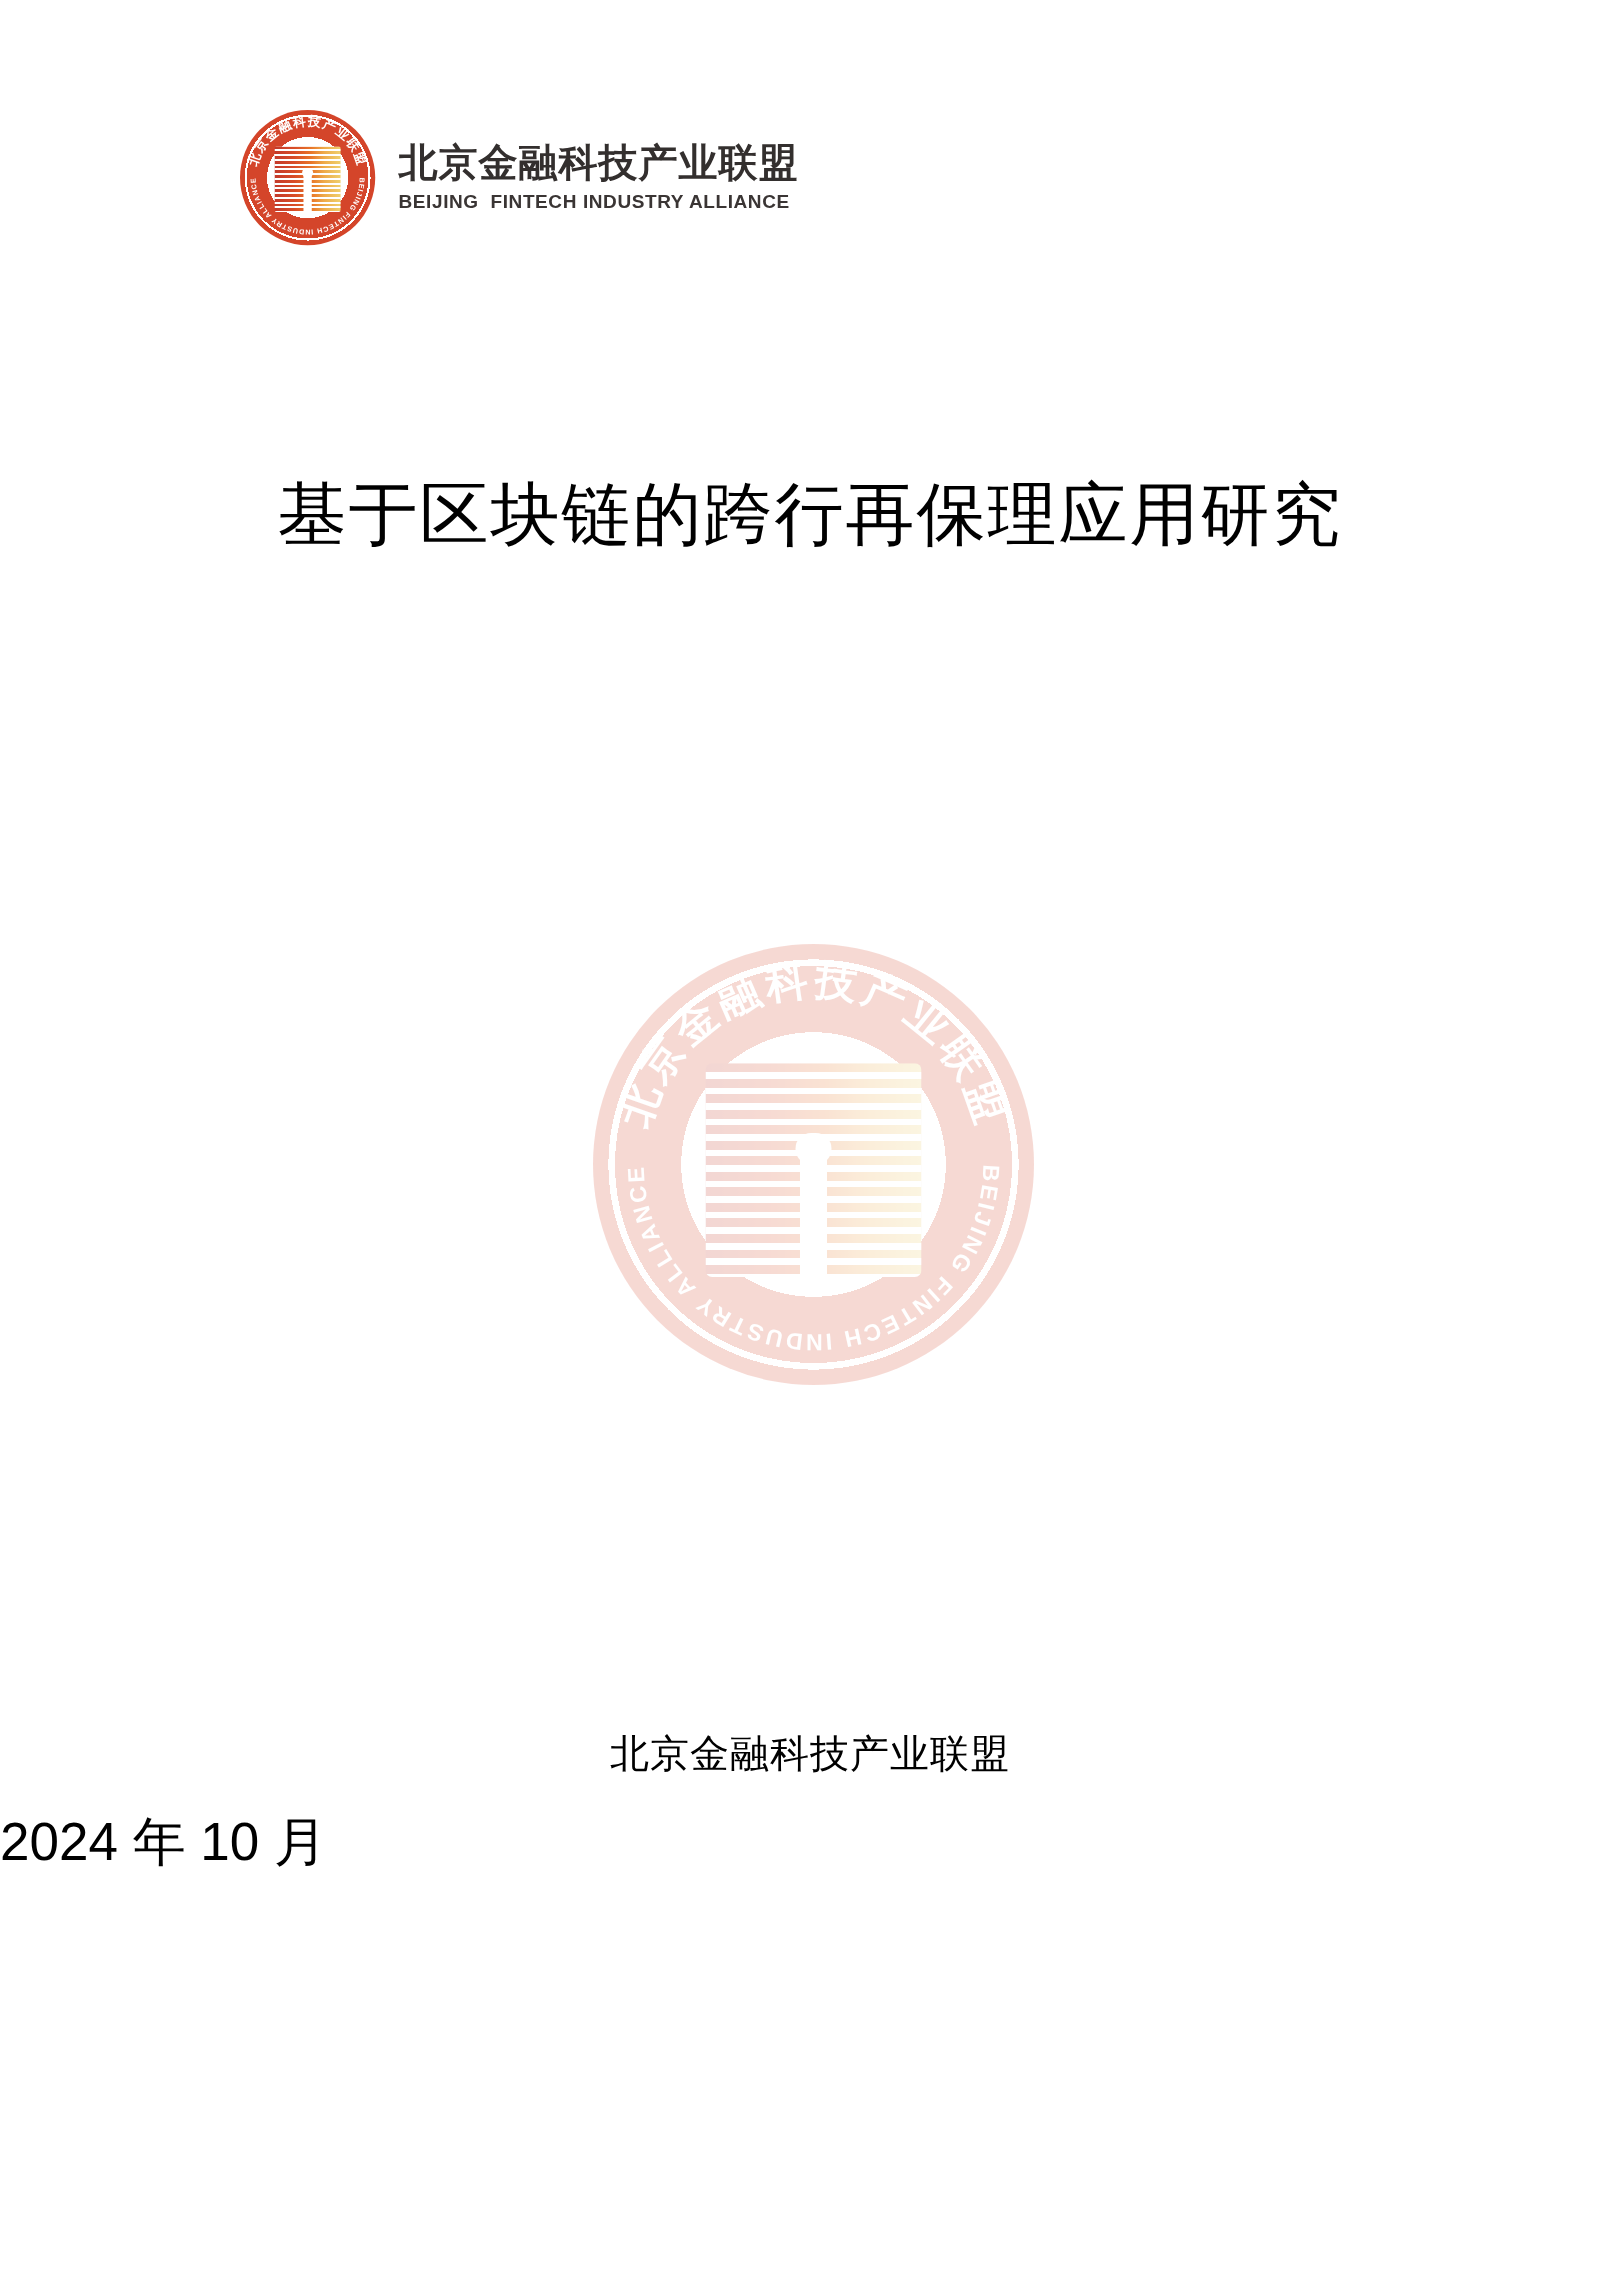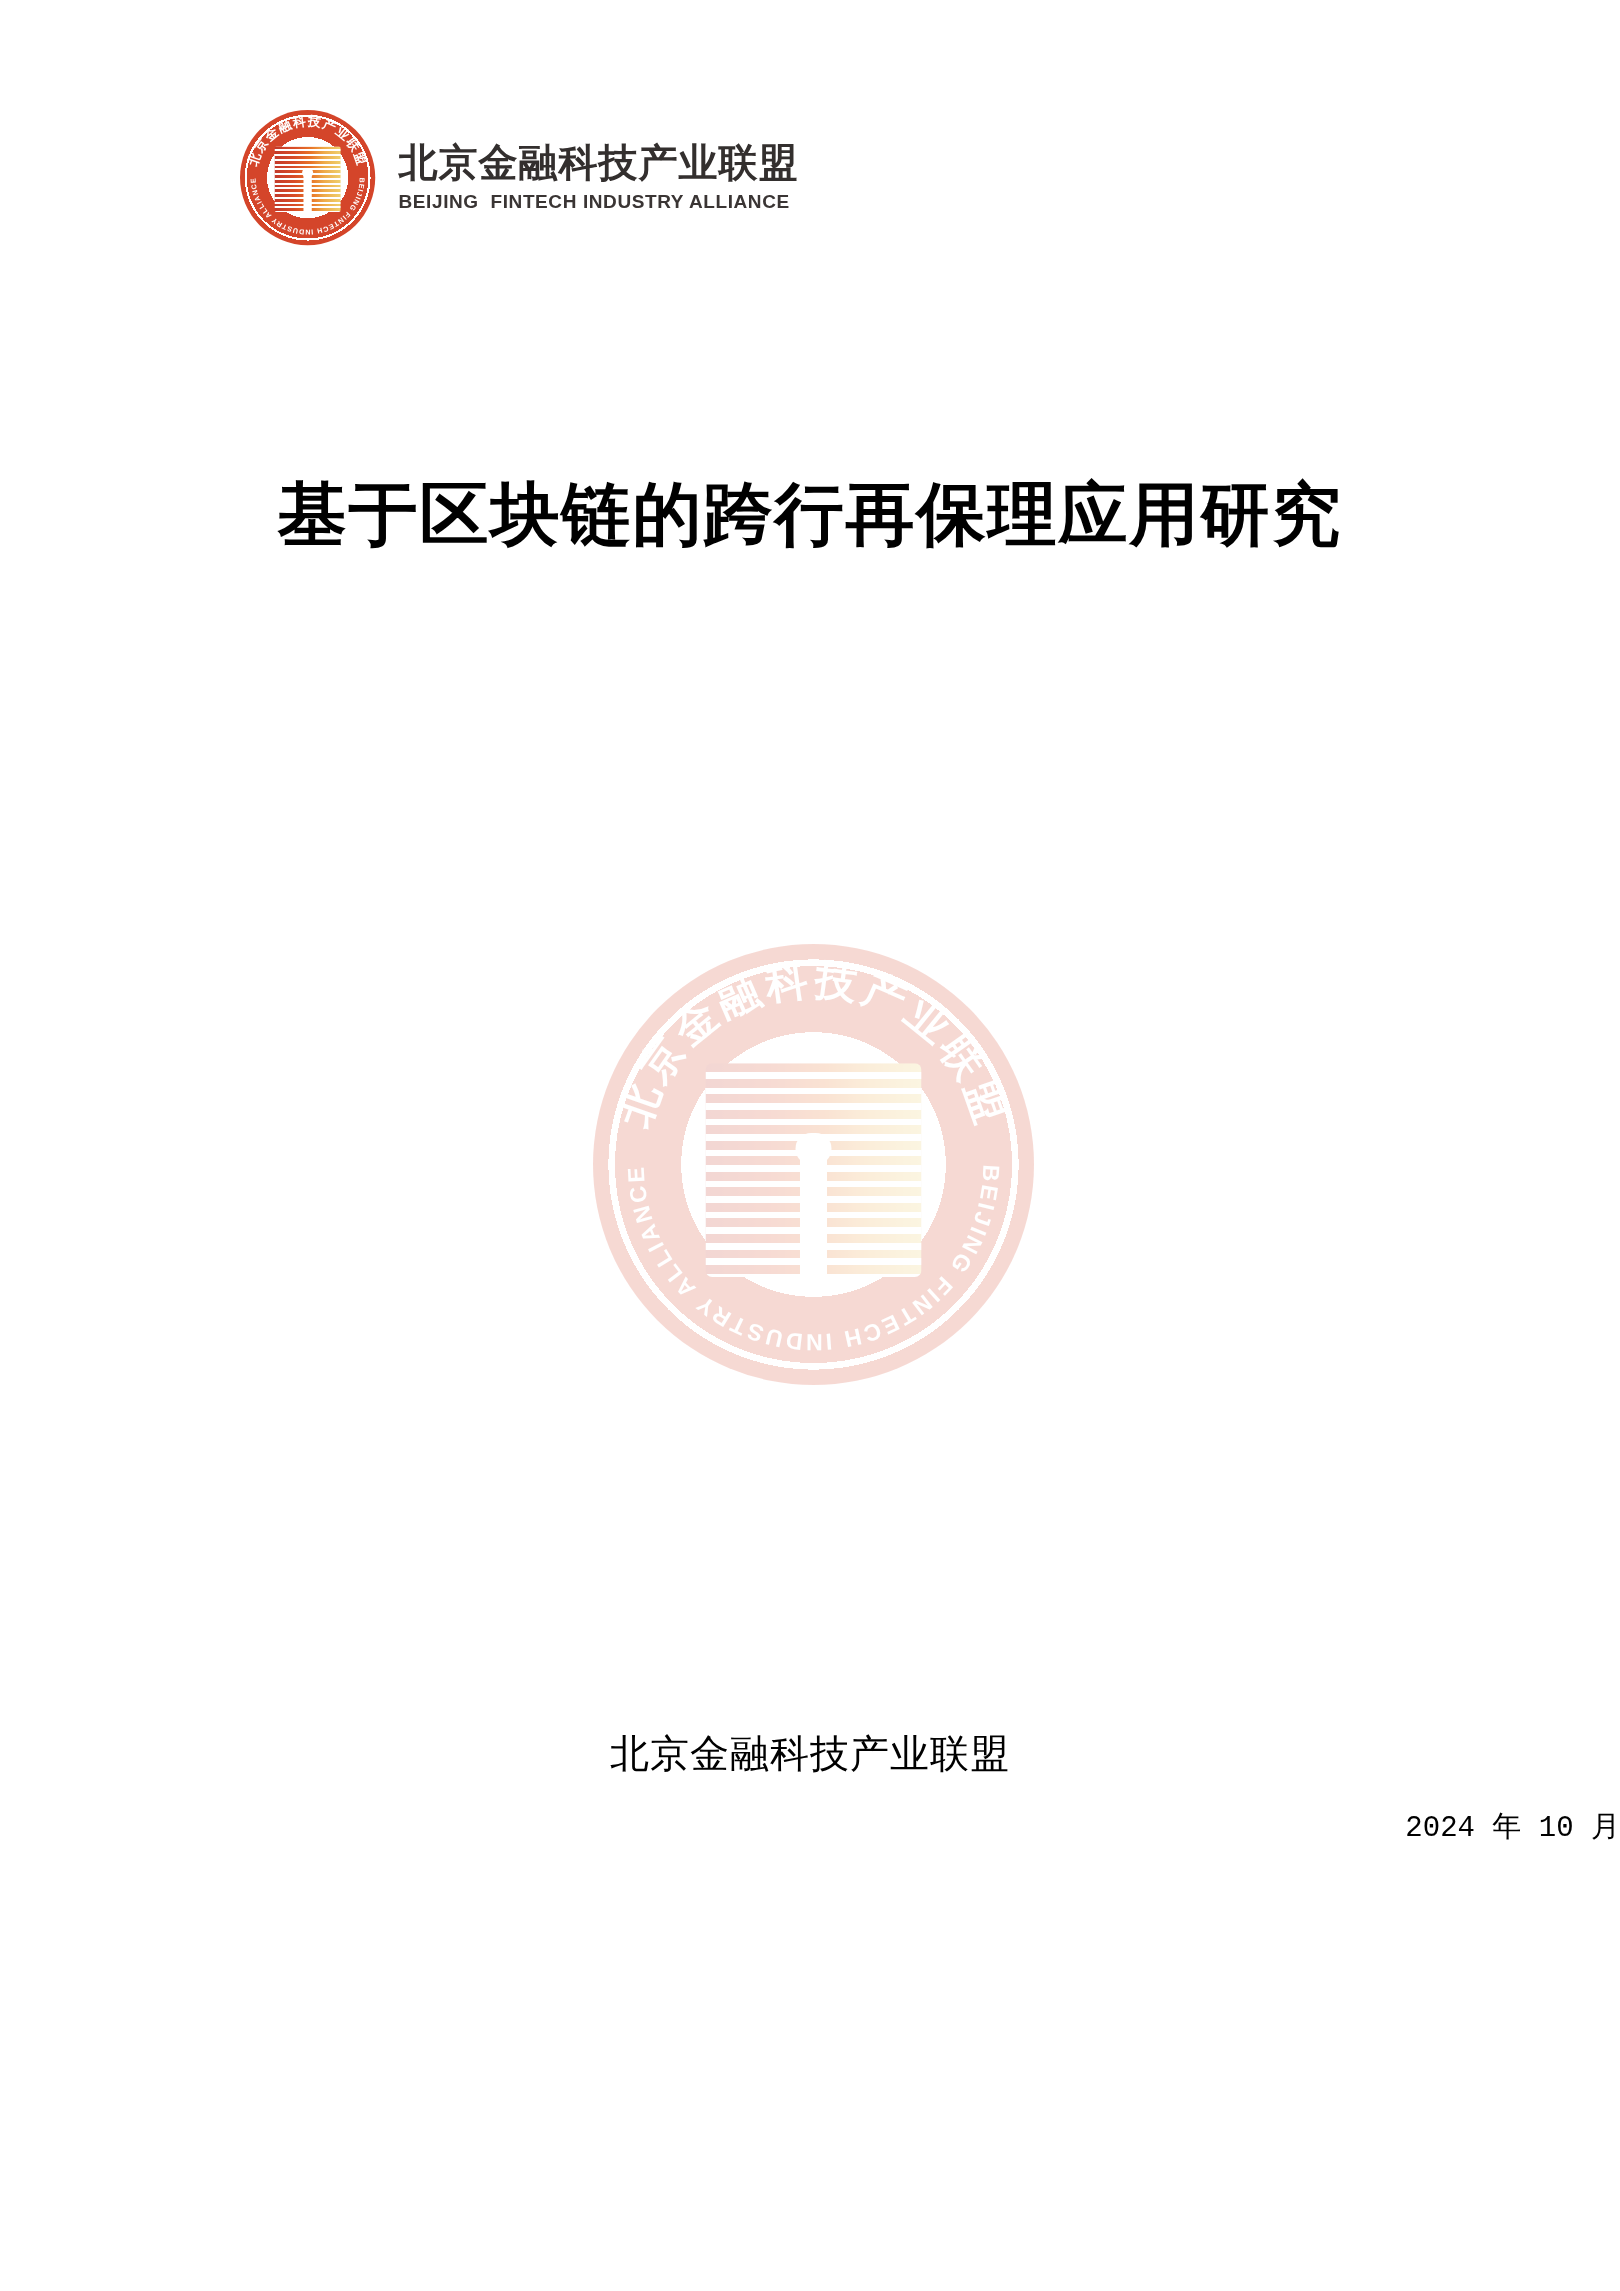--- a/index.html
+++ b/index.html
@@ -53,41 +53,41 @@
   }
   .logo-name-en {
     font-size: 19px; font-weight: bold; color: #3a3534;
     letter-spacing: 0.6px; margin-top: 6.9px; white-space: pre;
   }
 
   
   .report-title {
     position: absolute; top: 480px; left: 0; width: 100%;
     text-align: center;
-    font-size: 69px; font-weight: bold; color: #000000;
+    font-size: 69px; font-weight: normal; color: #000000;
     letter-spacing: 2px; line-height: 1;
   }
 
   
   .watermark-wrap {
     position: absolute; left: 593px; top: 944px; width: 441px; height: 441px;
     opacity: 0.2; pointer-events: none;
   }
   .watermark-wrap .emblem { transform: scale(2.25); }
 
   
   .footer-org {
     position: absolute; top: 1727px; left: 0; width: 100%;
     text-align: center; font-size: 39px; color: #000000;
     letter-spacing: 1px;
   }
   .footer-date {
     position: absolute; top: 1807px; left: 0; width: 100%;
-    text-align: right; font-size: 29px; color: #000000;
-    font-family: Liberation Mono, monospace;
+    text-align: left; font-size: 53px; color: #000000;
+    font-family: Liberation Sans, sans-serif;
   }
 </style>
 </head>
 <body>
 
 <div class="logo-block">
   <div class="logo-emblem-wrap">
     <div class="emblem">
       <div class="emblem-disc"></div>
       <div class="emblem-bars"></div>

